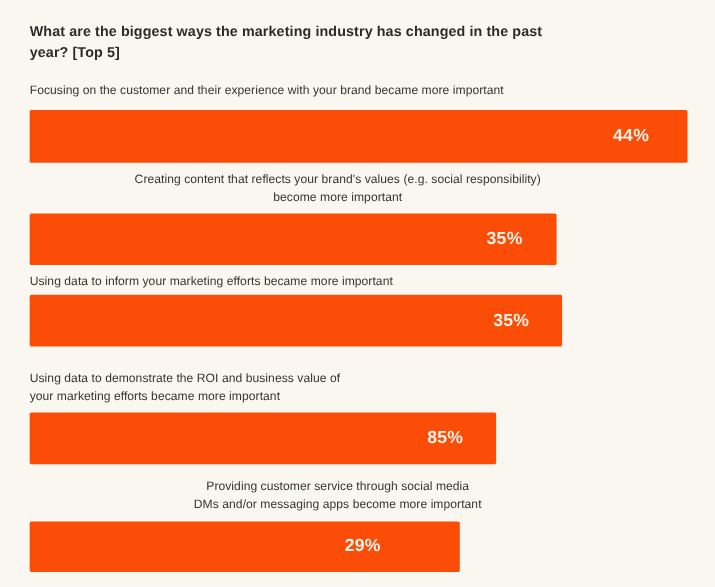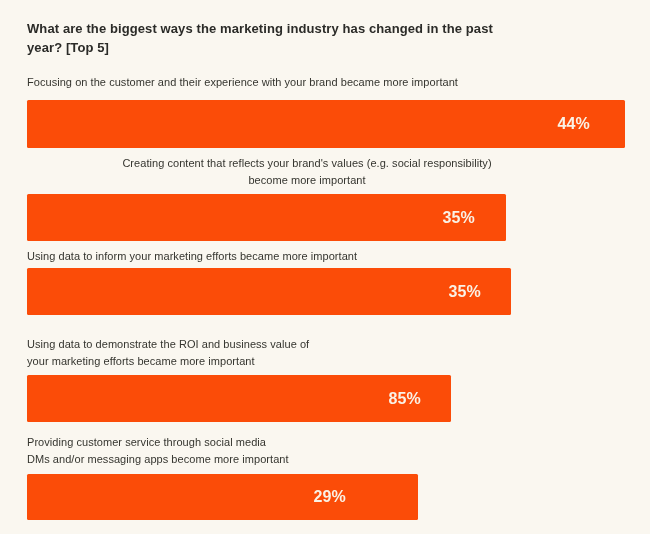--- a/index.html
+++ b/index.html
@@ -79,21 +79,21 @@
   #row-1 .bar-track { top: 39px; height: 47px; }
 
   #row-2 { top: 248px; height: 76px; padding-left: 35px; }
   #row-2 .bar-label { top: 0px; }
   #row-2 .bar-track { top: 20px; height: 47px; }
 
   #row-3 { top: 336px; height: 88px; }
   #row-3 .bar-label { top: 0px; }
   #row-3 .bar-track { top: 39px; height: 47px; }
 
-  #row-4 { top: 434px; height: 88px; }
+  #row-4 { top: 434px; height: 88px; text-align: center; }
   #row-4 .bar-label { top: 0px; }
   #row-4 .bar-track { top: 40px; height: 46px; }
 </style>
 </head>
 <body>
 
 <div id="chart-figure">
 
   <div id="chart-title">What are the biggest ways the marketing industry has changed in the past year? [Top 5]</div>
 

